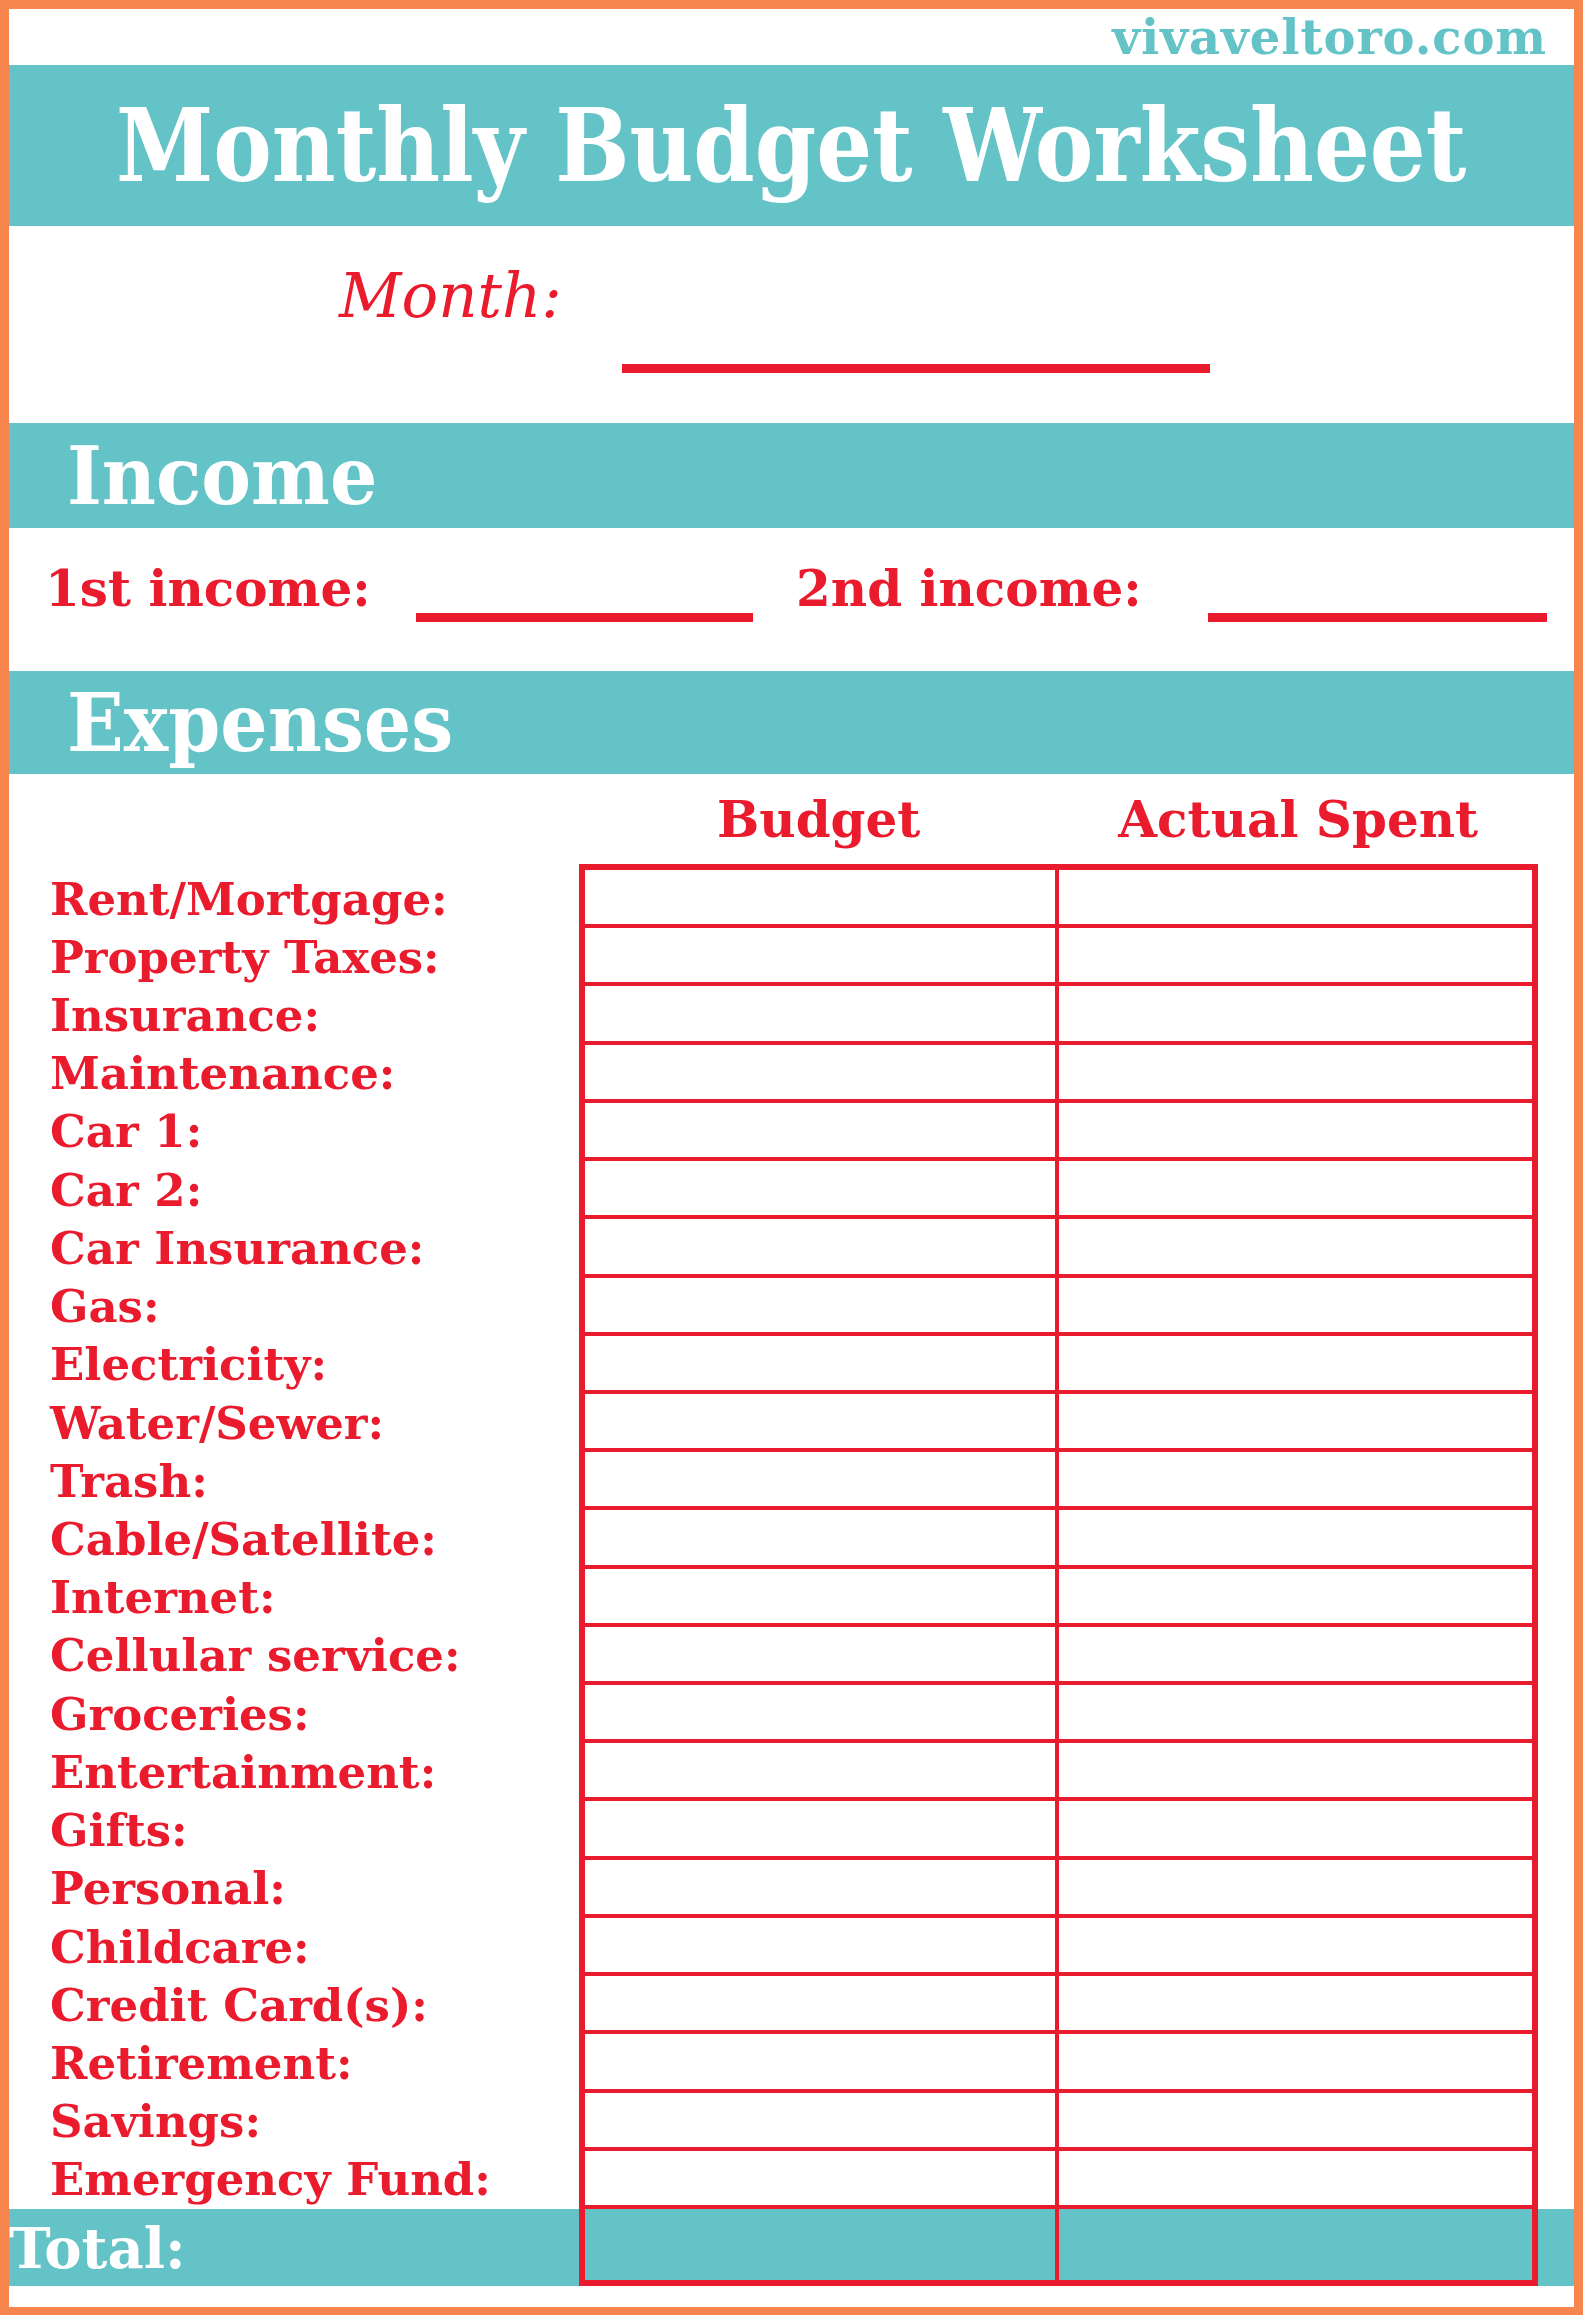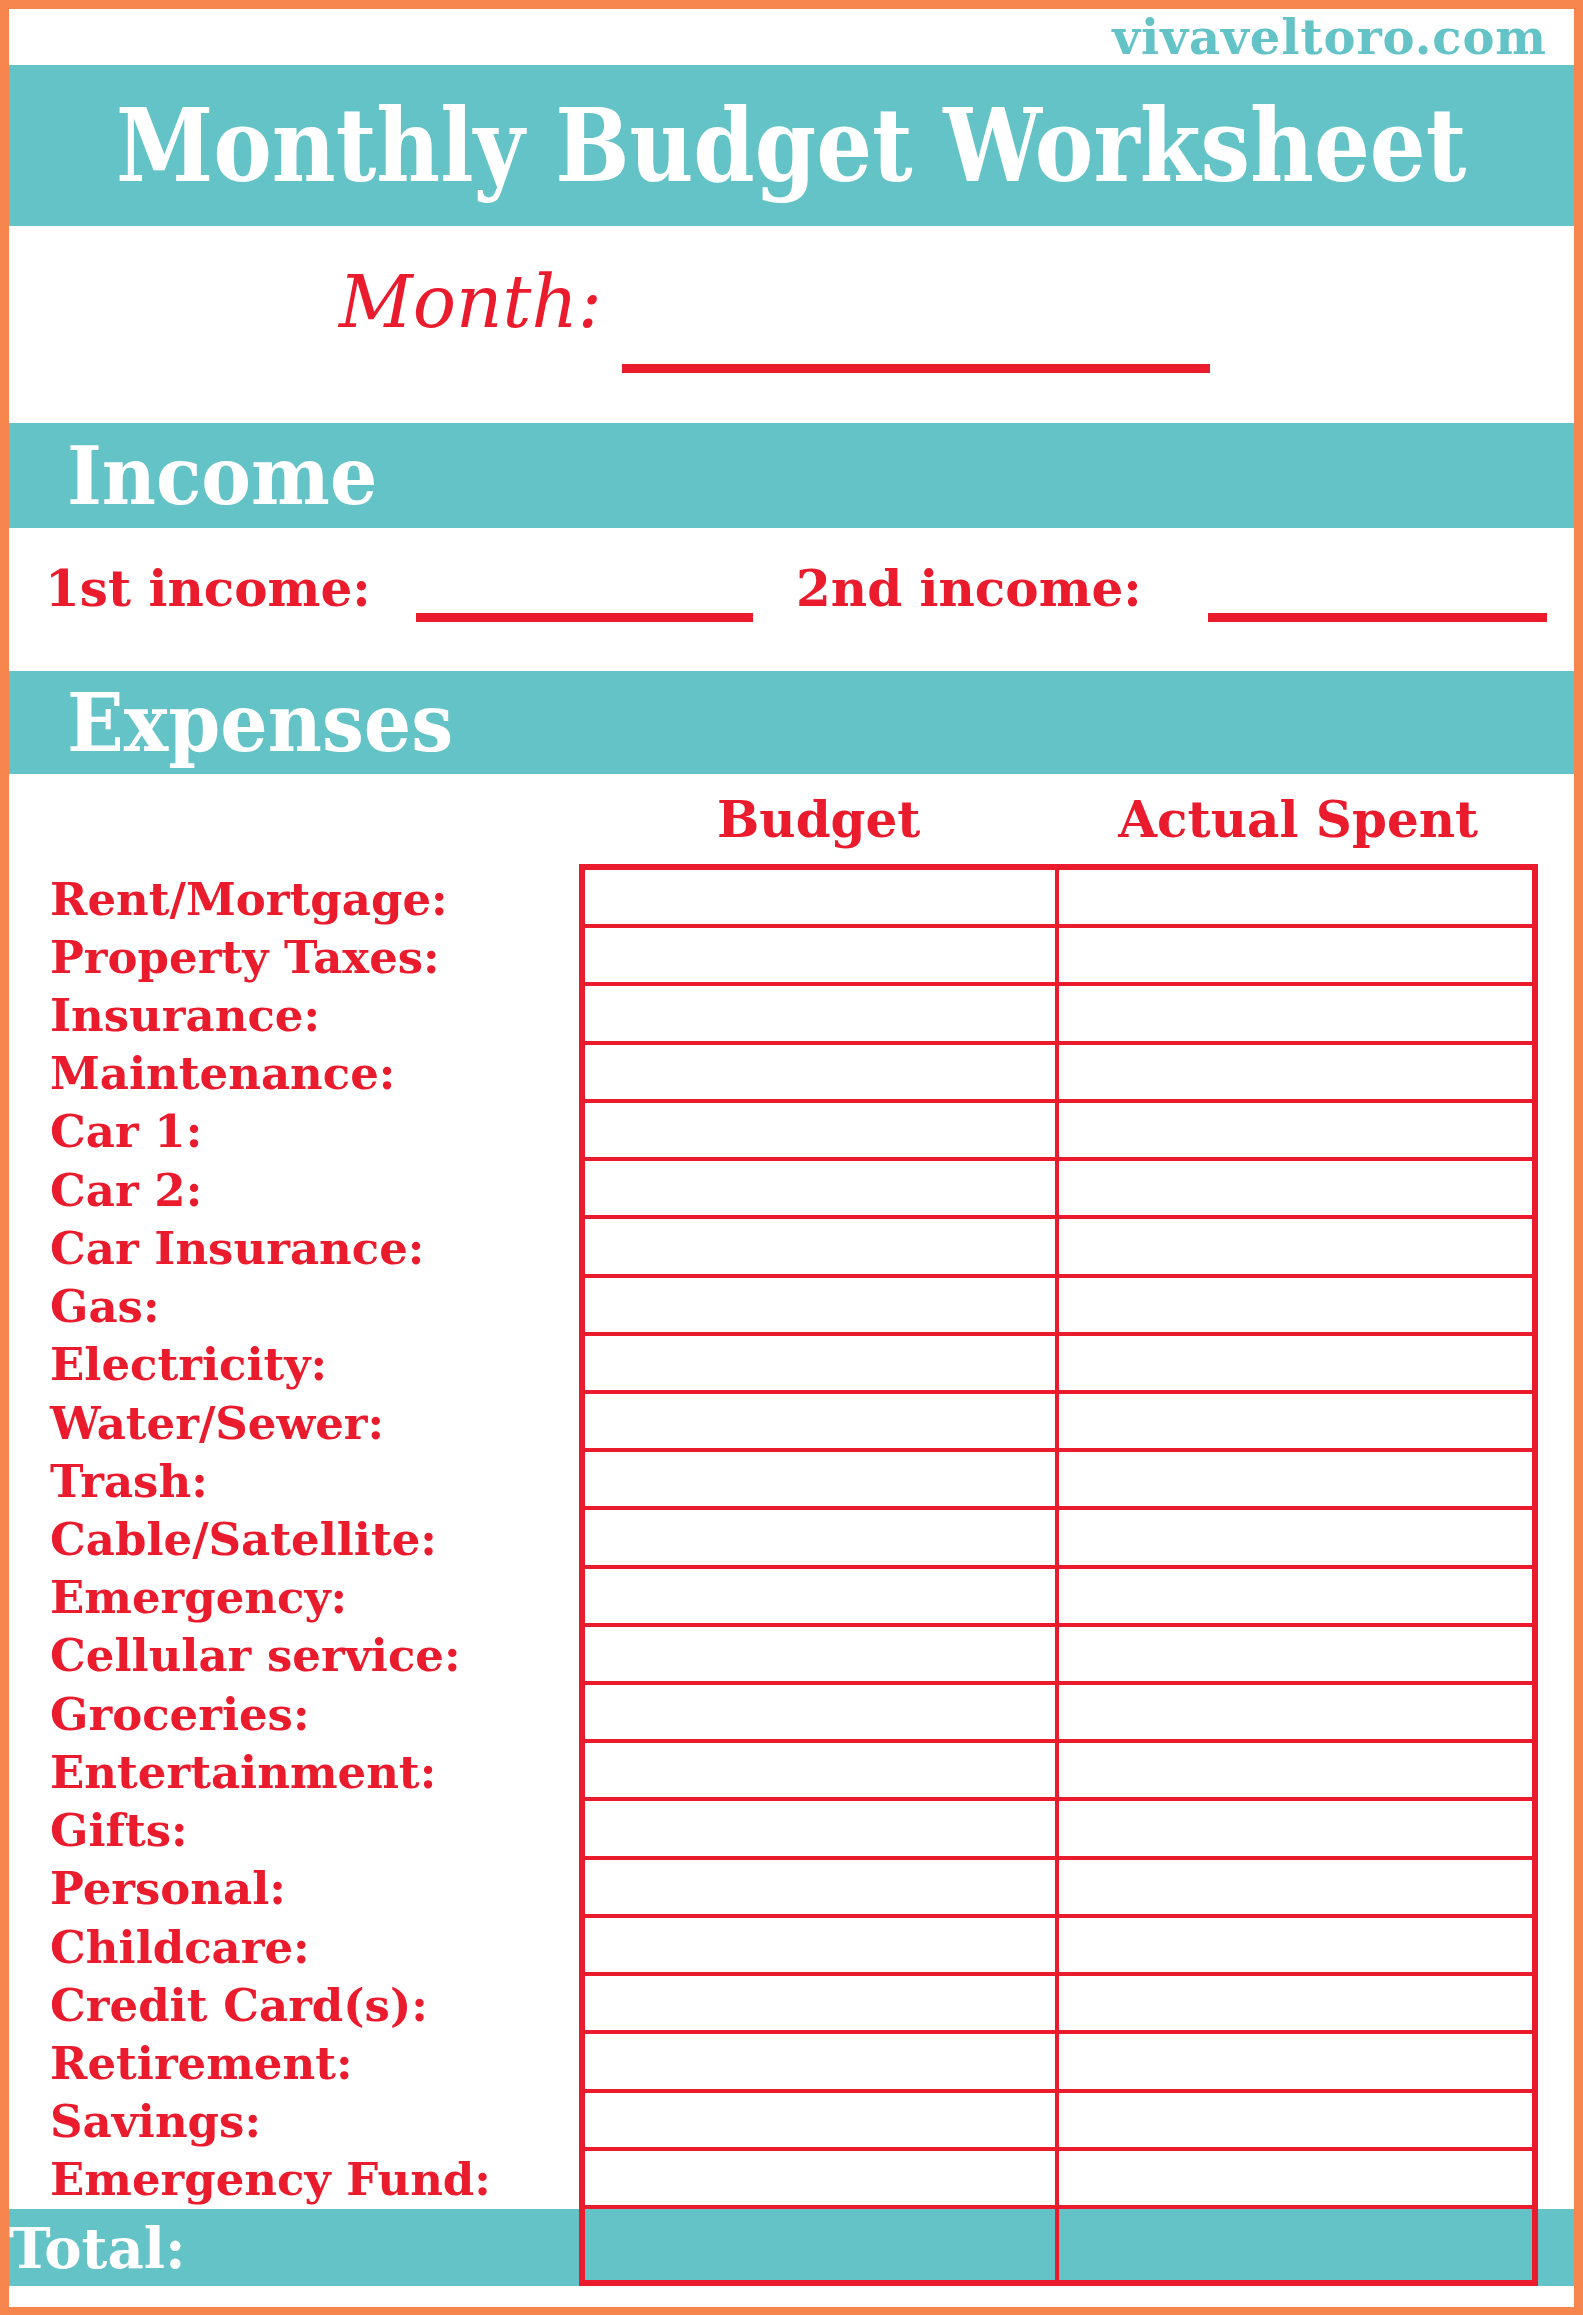--- a/index.html
+++ b/index.html
@@ -35,21 +35,21 @@
   .income-band { top:414px; height:105px; }
   .expenses-band { top:662px; height:103px; }
   .band-heading {
     color:#ffffff; font-weight:bold; font-size:81px; padding-left:63px;
     white-space:nowrap; transform:scaleX(0.92); transform-origin:left center;
   }
 
   
   .month-label {
     position:absolute; left:330px; top:251px;
-    font-size:72px; font-style:italic; font-weight:normal;
+    font-size:61px; font-style:italic; font-weight:normal;
     color:var(--red, #E91B2D); white-space:nowrap;
   }
   .month-line {
     position:absolute; left:613px; top:355px; width:588px; height:9px;
     background:var(--red, #E91B2D);
   }
 
   
   .field-label {
     position:absolute; top:550px; font-size:50px; font-weight:bold;
@@ -150,21 +150,21 @@
     <div class="row-label">Insurance:</div>
     <div class="row-label">Maintenance:</div>
     <div class="row-label">Car 1:</div>
     <div class="row-label">Car 2:</div>
     <div class="row-label">Car Insurance:</div>
     <div class="row-label">Gas:</div>
     <div class="row-label">Electricity:</div>
     <div class="row-label">Water/Sewer:</div>
     <div class="row-label">Trash:</div>
     <div class="row-label">Cable/Satellite:</div>
-    <div class="row-label">Emergency:</div>
+    <div class="row-label">Internet:</div>
     <div class="row-label">Cellular service:</div>
     <div class="row-label">Groceries:</div>
     <div class="row-label">Entertainment:</div>
     <div class="row-label">Gifts:</div>
     <div class="row-label">Personal:</div>
     <div class="row-label">Childcare:</div>
     <div class="row-label">Credit Card(s):</div>
     <div class="row-label">Retirement:</div>
     <div class="row-label">Savings:</div>
     <div class="row-label">Emergency Fund:</div>

